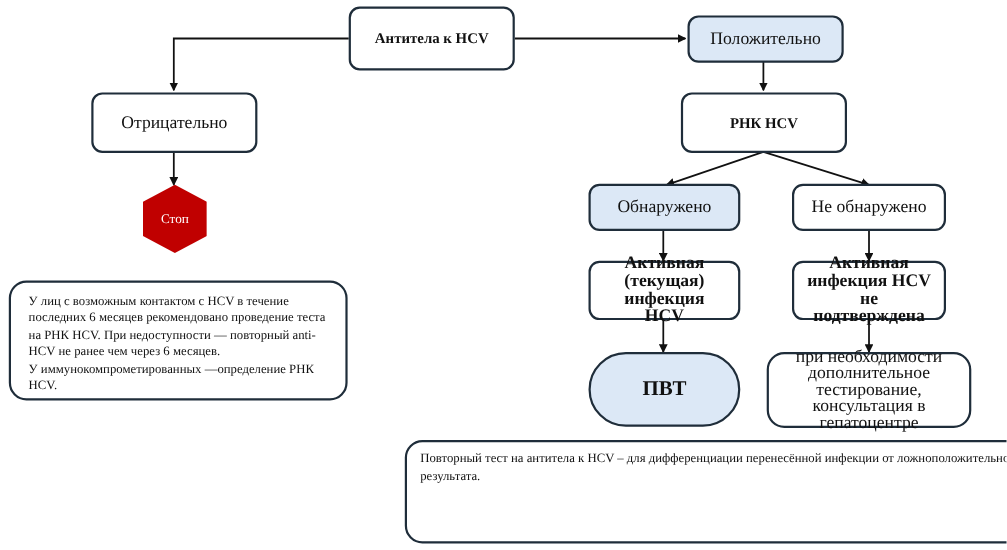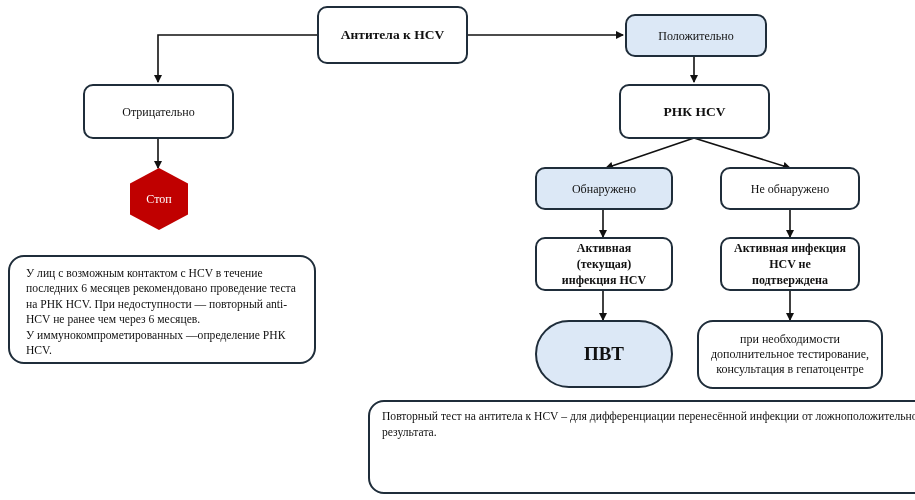--- a/index.html
+++ b/index.html
@@ -1,21 +1,21 @@
 <!DOCTYPE html>
 <html><head>
 <meta charset="utf-8">
 <style>
   html, body { margin: 0; padding: 0; background: #ffffff; }
   body { width: 915px; height: 500px; position: relative; overflow: hidden;
          font-family: "Liberation Serif", "DejaVu Serif", serif; color: #111; }
   #edges { position: absolute; left: 0; top: 0; width: 915px; height: 500px; }
   .node { position: absolute; box-sizing: border-box; border: 2px solid #1f2d3a;
           border-radius: 10px; background: #ffffff; display: flex; align-items: center;
-          justify-content: center; text-align: center; font-size: 12px; line-height: 16px; }
+          justify-content: center; text-align: center; font-size: 16px; line-height: 16px; }
   .node.blue { background: #dce8f6; }
   .node.bold { font-weight: bold; align-items: center; }
   .node.title { font-size: 13.5px; font-weight: bold; }
   .node.big { font-size: 19px; font-weight: bold; }
   .node.pill { border-radius: 42px; }
   .note { position: absolute; box-sizing: border-box; border: 2px solid #1f2d3a;
           border-radius: 16px; background: #fff; font-size: 11.6px; line-height: 15.4px;
           padding: 9px 10px 9px 16px; text-align: left; }
   .stop { position: absolute; left: 130px; top: 168px; width: 58px; height: 62px; }
   .stop svg { position: absolute; left: 0; top: 0; }

